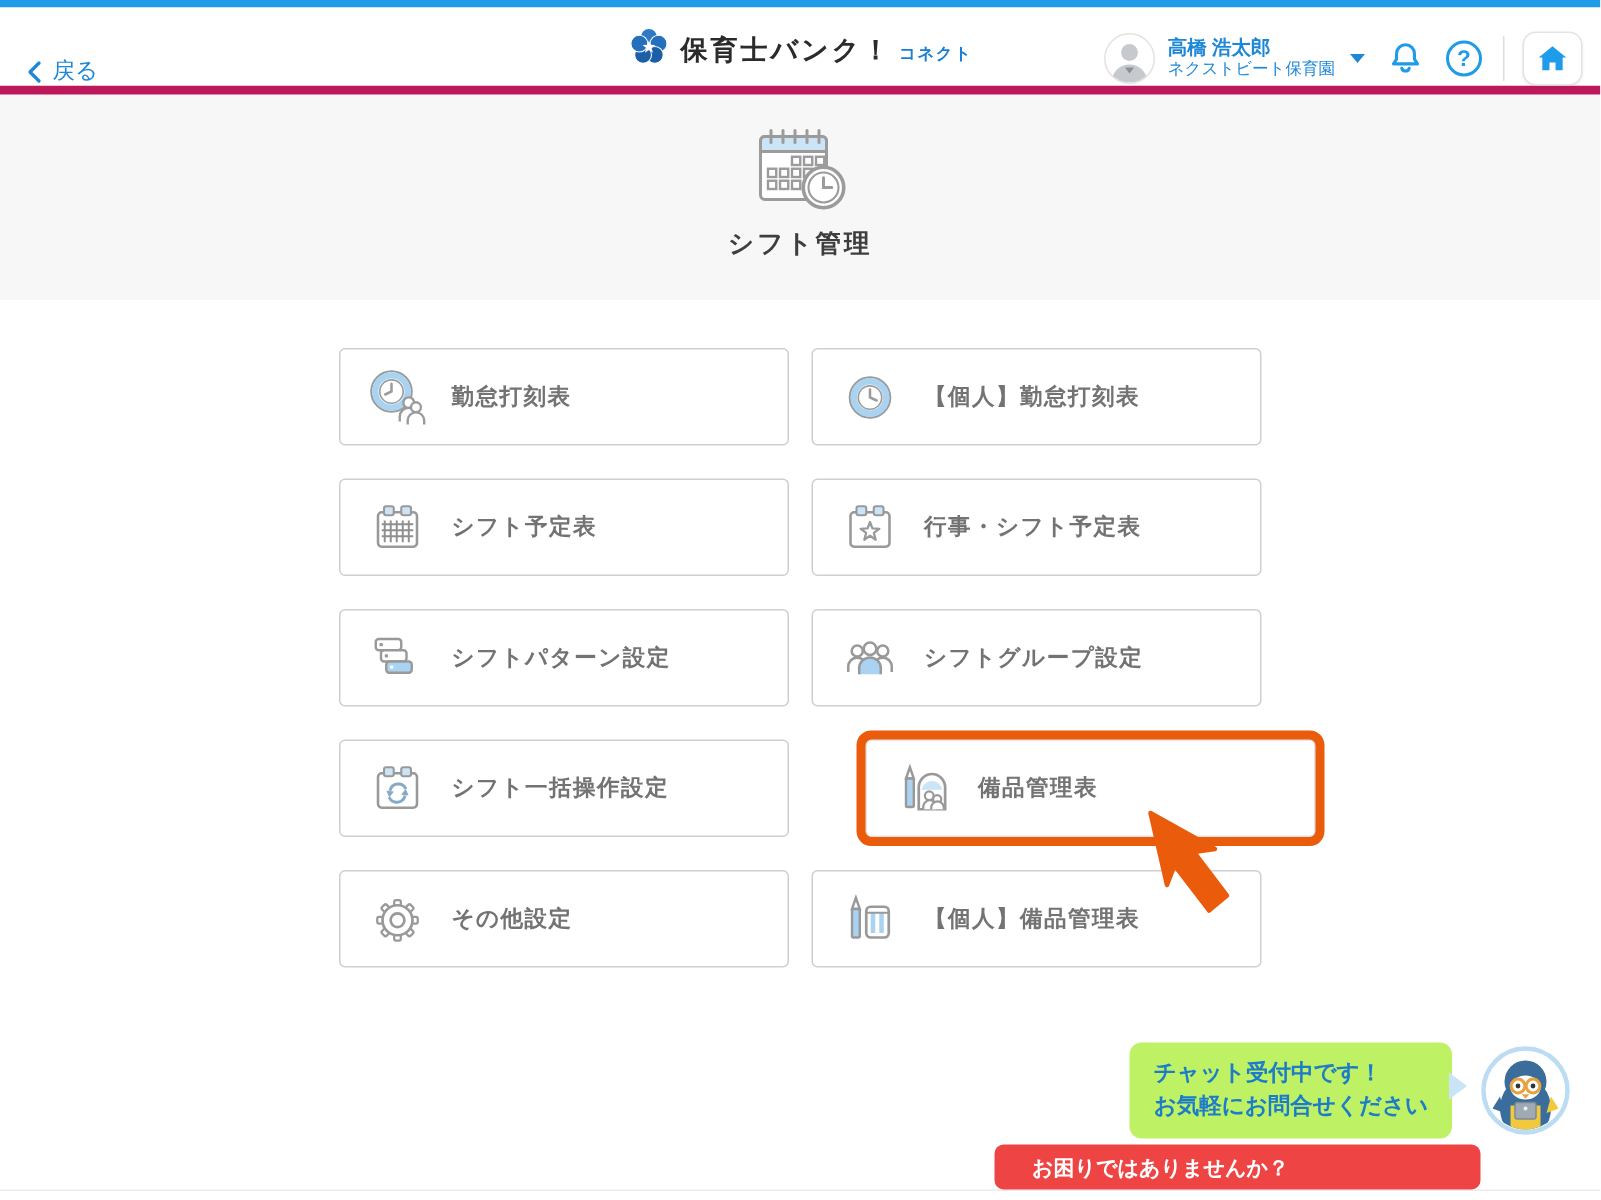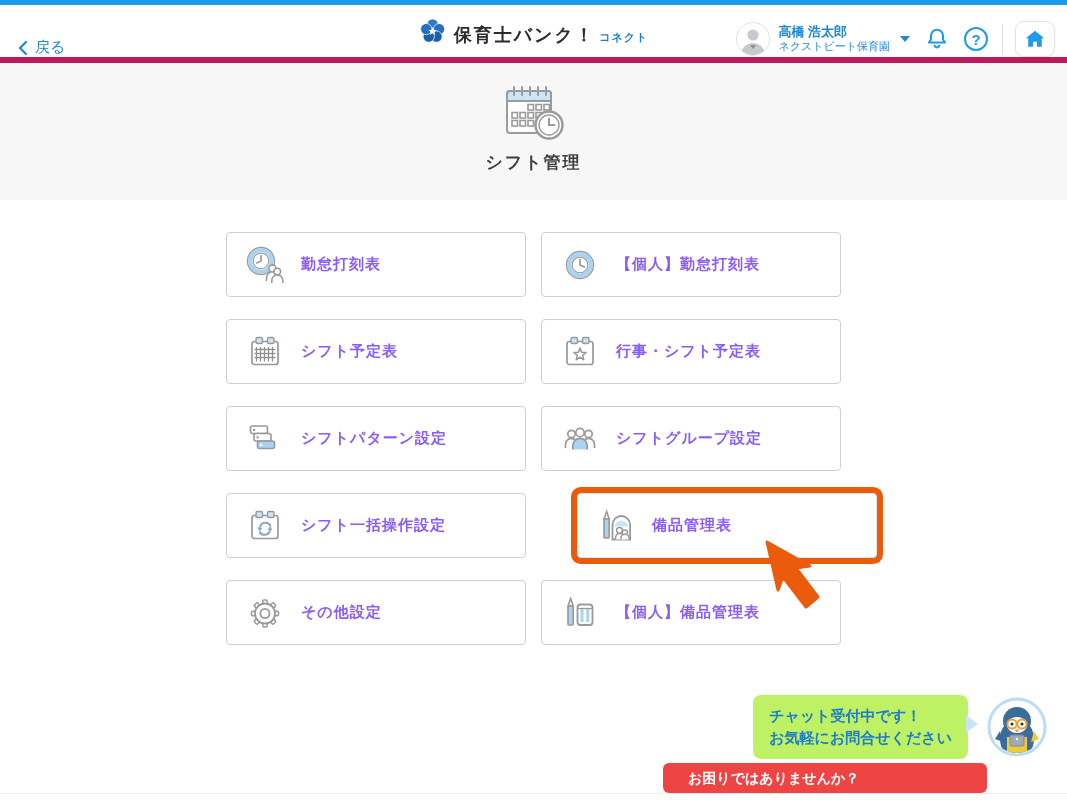--- a/index.html
+++ b/index.html
@@ -26,21 +26,21 @@
   .home-btn { margin-left:12px; width:40px; height:36px; background:#fff; border:1px solid #e3e3e3; border-radius:9px; box-shadow:0 1px 2px rgba(0,0,0,.06); display:flex; align-items:center; justify-content:center; cursor:pointer; }
 
   
   .hero { height:143px; background:#F7F7F7; display:flex; flex-direction:column; align-items:center; padding-top:20px; border-top:6px solid #be185d; }
   .hero-title { margin-top:10px; font-size:17px; font-weight:bold; color:#3e3e3e; letter-spacing:2px; }
 
   
   .menu-grid { display:grid; grid-template-columns:300px 300px; column-gap:15px; row-gap:22px; justify-content:center; padding-top:32px; }
   .menu-item { position:relative; width:300px; height:65px; background:#fff; border:1px solid #cfcfcf; border-radius:4px; display:flex; align-items:center; padding-left:18px; cursor:pointer; }
   .menu-item .mi-icon { width:40px; height:40px; flex:none; }
-  .menu-item .mi-label { margin-left:16px; font-size:15px; font-weight:bold; color:#8b5cf6; letter-spacing:1px; }
+  .menu-item .mi-label { margin-left:16px; font-size:15px; font-weight:bold; color:#737373; letter-spacing:1px; }
   .menu-item.highlight { box-shadow:0 0 0 6px #EA5B0C; border-color:#e4e4e4; z-index:2;margin-left:36px; }
 
   
   .cursor-overlay { position:absolute; left:740px; top:528px; width:110px; height:100px; z-index:5; pointer-events:none; }
 
   
   .chat-bubble { position:absolute; right:99px; top:695px; background:#bef264; border-radius:8px; padding:10px 16px; color:#1C7CC9; font-size:15px; font-weight:bold; line-height:1.45; z-index:4; cursor:pointer; }
   .chat-bubble .tail { position:absolute; right:-10px; top:20px; width:0; height:0; border-top:9px solid transparent; border-bottom:9px solid transparent; border-left:12px solid #C9E4F7; }
   .mascot { position:absolute; right:20px; top:697px; width:60px; height:60px; z-index:4; cursor:pointer; }
   .help-bar { position:absolute; left:663px; top:763px; width:324px; height:30px; background:#ef4444; border-radius:6px; color:#fff; font-size:14px; font-weight:bold; line-height:30px; padding-left:25px; z-index:3; cursor:pointer; }

